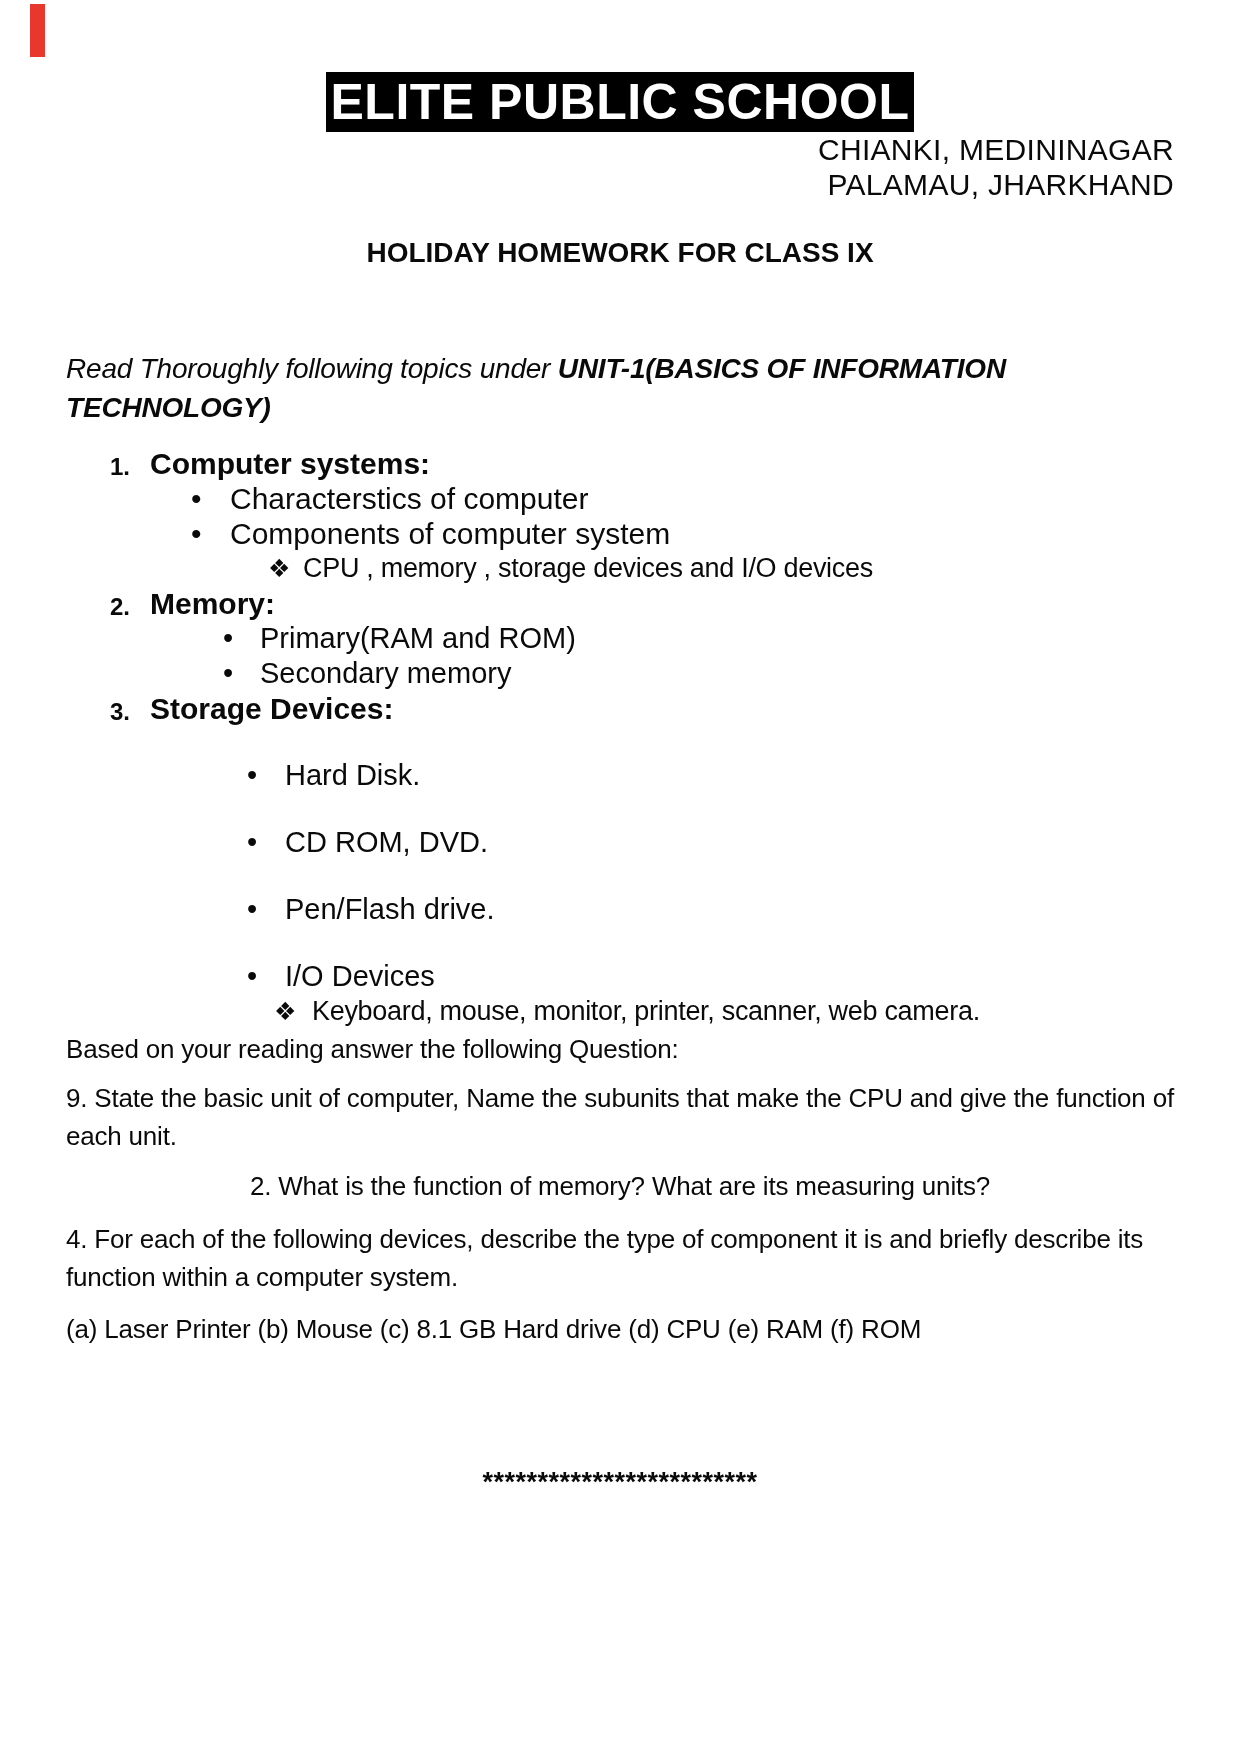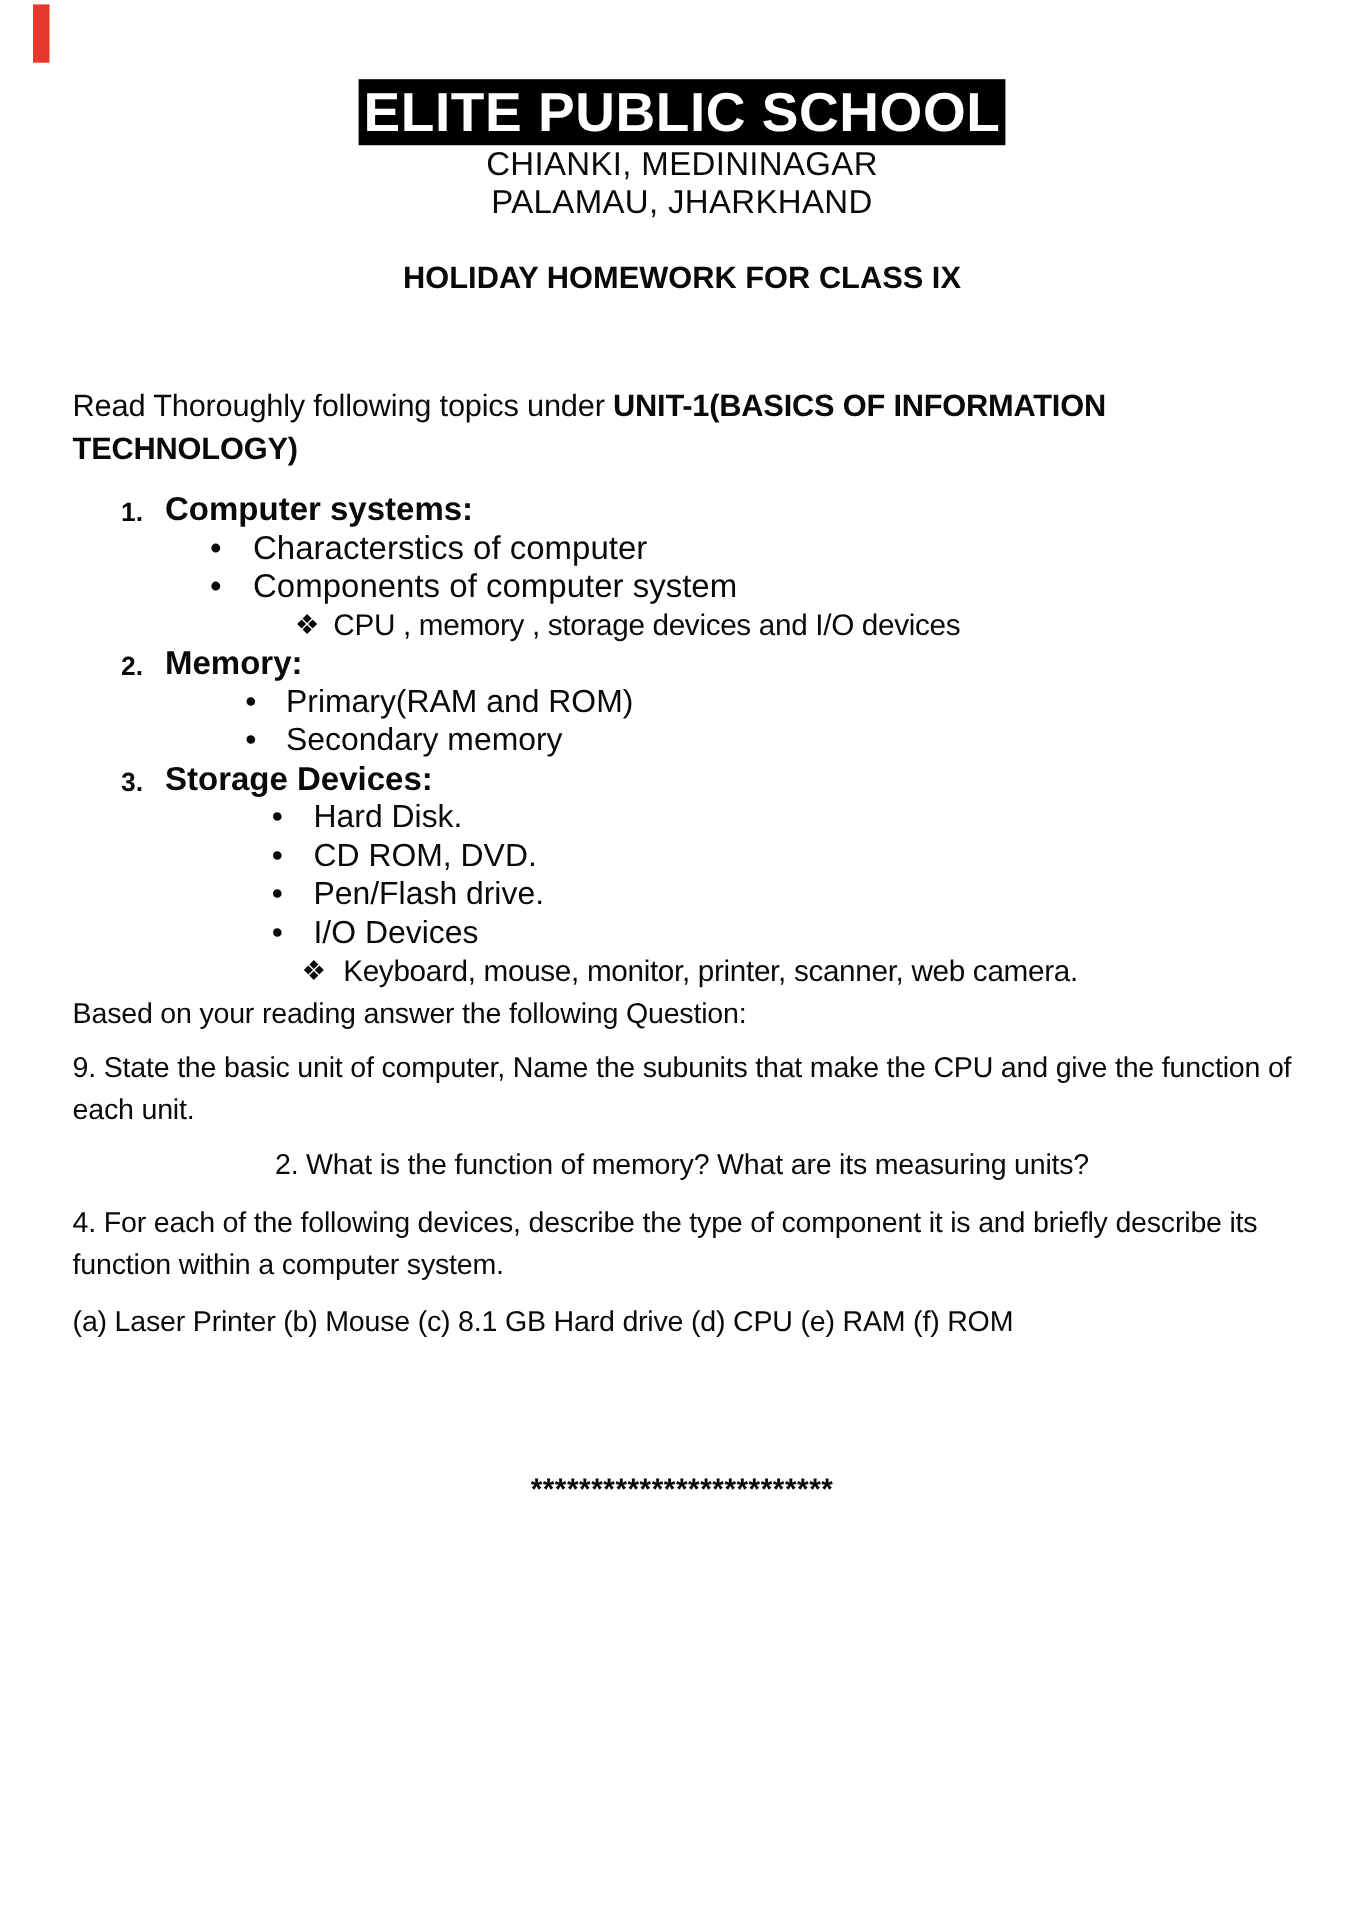--- a/index.html
+++ b/index.html
@@ -26,21 +26,21 @@
     display: inline-block;
     background: #000000;
     color: #ffffff;
     font-size: 50px;
     line-height: 60px;
     padding: 0 5px;
     letter-spacing: 0.5px;
     white-space: nowrap;
   }
   .addr {
-    text-align: center;
+    text-align: right;
     font-size: 30px;
     line-height: 35px;
     letter-spacing: 0.3px;
   }
   .hw-title {
     margin-top: 33px;
     text-align: center;
     font-size: 28px;
     line-height: 35px;
     font-weight: 700;
@@ -53,39 +53,40 @@
     font-weight: 700;
   }
 
   
   .intro {
     margin-top: 79px;
     width: 1090px;
     font-size: 28px;
     line-height: 39px;
     letter-spacing: -0.2px;
+    font-style: italic;
   }
   .intro b { font-weight: 700; }
 
   
   .topics { margin-top: 19px; }
   .tline { position: relative; line-height: 35px; }
   .tline .mk { position: absolute; top: 0; }
   .topic-head { font-size: 30px; font-weight: 700; }
   .topic-head .num { position: absolute; left: 44px; font-size: 24px; font-weight: 700; top: 3px; }
   .topic-head .lbl { display: block; padding-left: 84px; }
   .lv-a { font-size: 30px; }
   .lv-a .mk { left: 125px; }
   .lv-a .tx { display: block; padding-left: 164px; }
   .lv-b { font-size: 29px; }
   .lv-b .mk { left: 157px; }
   .lv-b .tx { display: block; padding-left: 194px; }
   .lv-c { font-size: 29px; }
   .lv-c .mk { left: 181px; }
-  .lv-c .tx { display: block; padding-left: 219px; }
+  .lv-c .tx { display: block; padding-left: 219px; margin-top: 32px; }
   .dm-a { font-size: 27px; letter-spacing: -0.3px; }
   .dm-a .mk { left: 202px; font-size: 25px; }
   .dm-a .tx { display: block; padding-left: 237px; }
   .dm-b { font-size: 27px; letter-spacing: -0.3px; }
   .dm-b .mk { left: 208px; font-size: 25px; }
   .dm-b .tx { display: block; padding-left: 246px; }
 
   
   .para {
     margin: 0;

